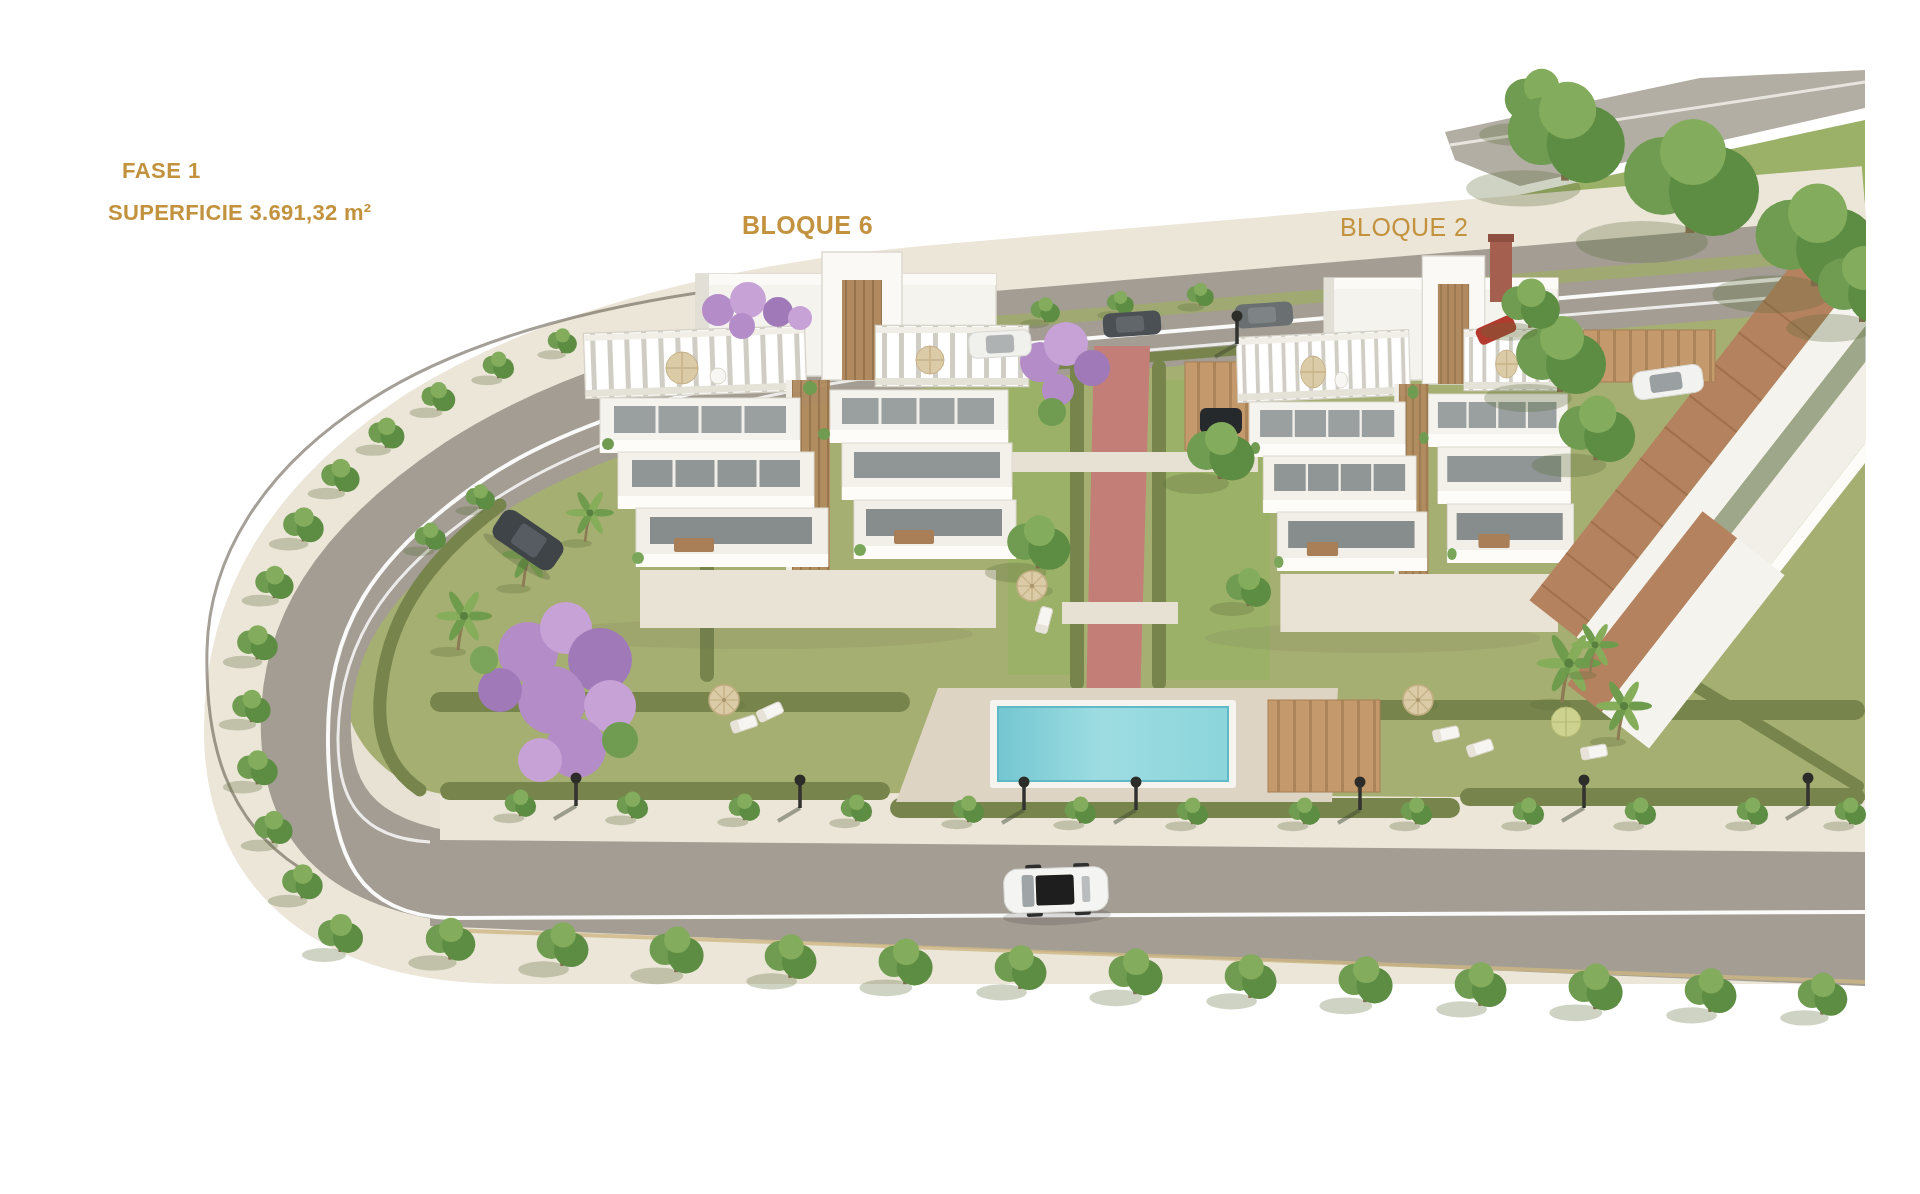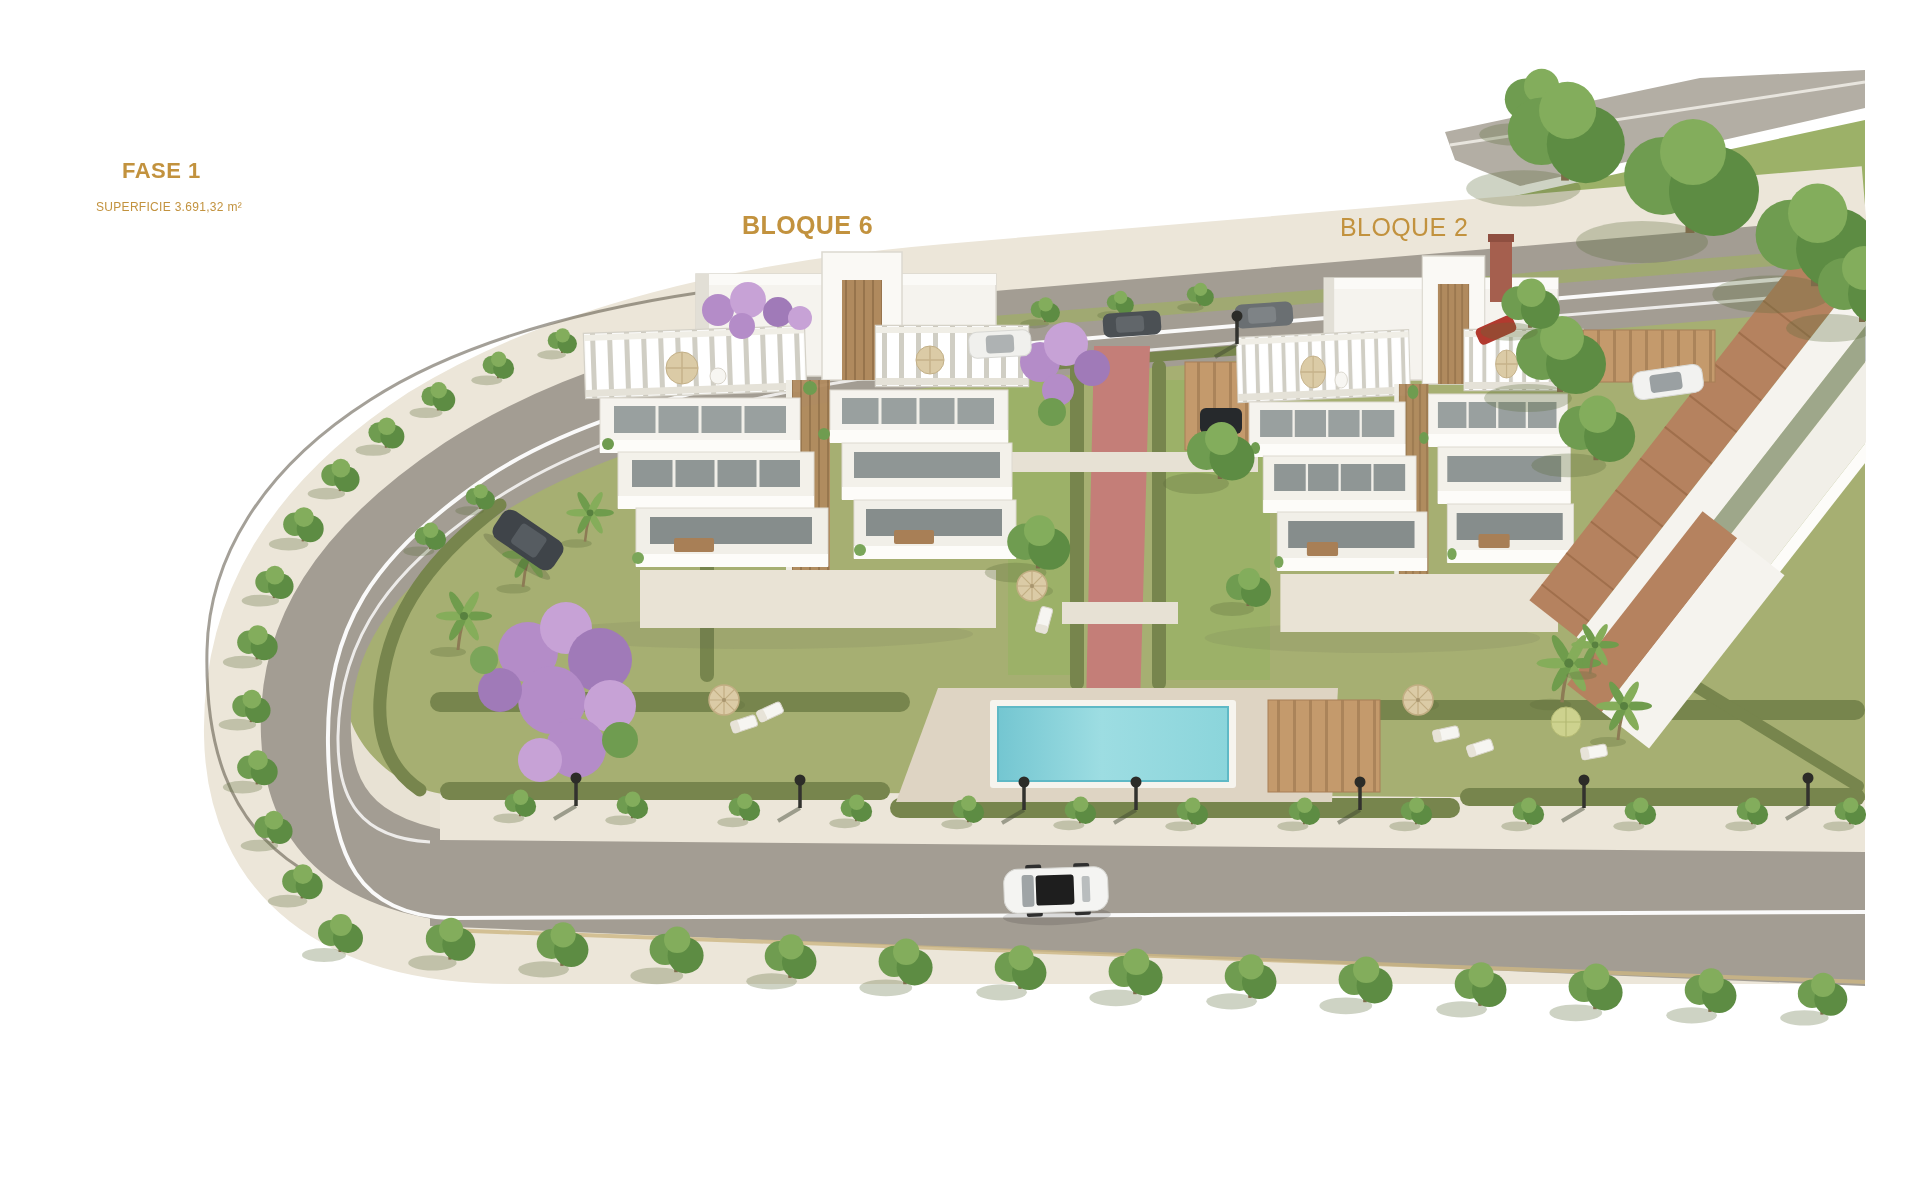--- a/index.html
+++ b/index.html
@@ -8,21 +8,21 @@
     --hedge-green:#77854d; --pool-water:#8ed8de; --pool-deck:#ded4c3;
     --path-red:#c47e78; --building-white:#f5f3ee; --glass-gray:#99a09f;
     --wood-brown:#b08a5e; --roof-terracotta:#b5825f; --jacaranda-purple:#b48cc8;
     --parasol-tan:#dbcba6;
   }
   html,body{margin:0;padding:0;background:#ffffff;}
   #stage{position:relative;width:1920px;height:1194px;background:#fff;overflow:hidden;
          font-family:"Liberation Sans", sans-serif;}
   .gold-label{position:absolute;color:var(--label-gold);white-space:nowrap;}
   #lbl-fase{left:108px;top:158px;font-size:22px;font-weight:600;letter-spacing:.5px;margin-left:14px;}
-  #lbl-superficie{left:96px;top:200px;font-size:12px;font-weight:400;letter-spacing:.3px;}
+  #lbl-superficie{left:108px;top:200px;font-size:22px;font-weight:700;letter-spacing:.3px;}
   #lbl-b1{left:742px;top:211px;font-size:25px;font-weight:600;letter-spacing:.4px;}
   #lbl-b2{left:1340px;top:213px;font-size:25px;font-weight:400;letter-spacing:.4px;}
   svg{position:absolute;left:0;top:0;}
   .roadfill{fill:var(--road-gray);}
   .roadline{fill:none;stroke:var(--road-gray);}
   .walkline{fill:none;stroke:var(--sidewalk-cream);}
   .site{fill:var(--site-cream);}
   .lawn{fill:var(--lawn-green);}
   .lawn2{fill:var(--lawn-bright);}
   .hedge{fill:var(--hedge-green);}

